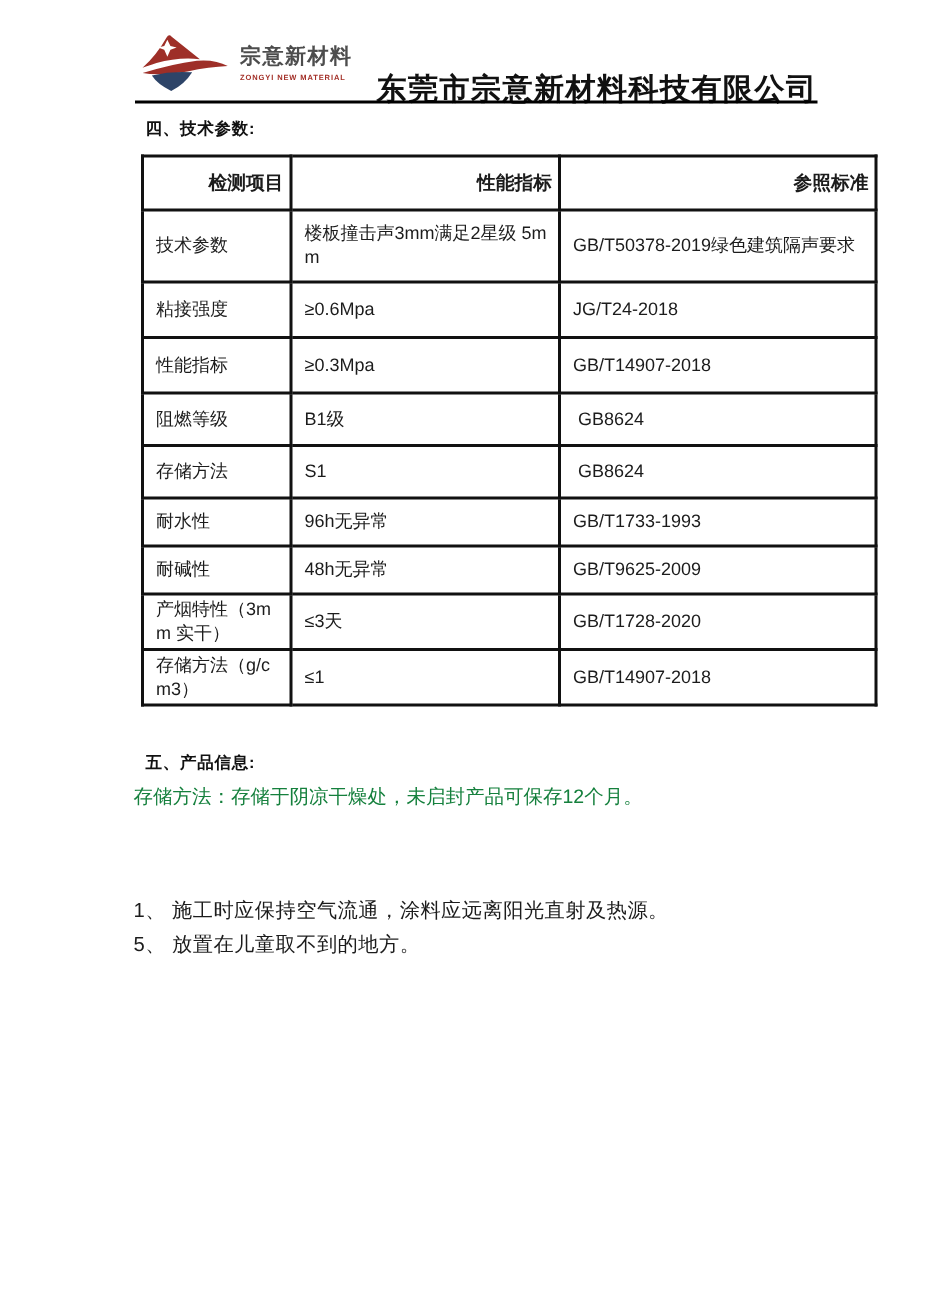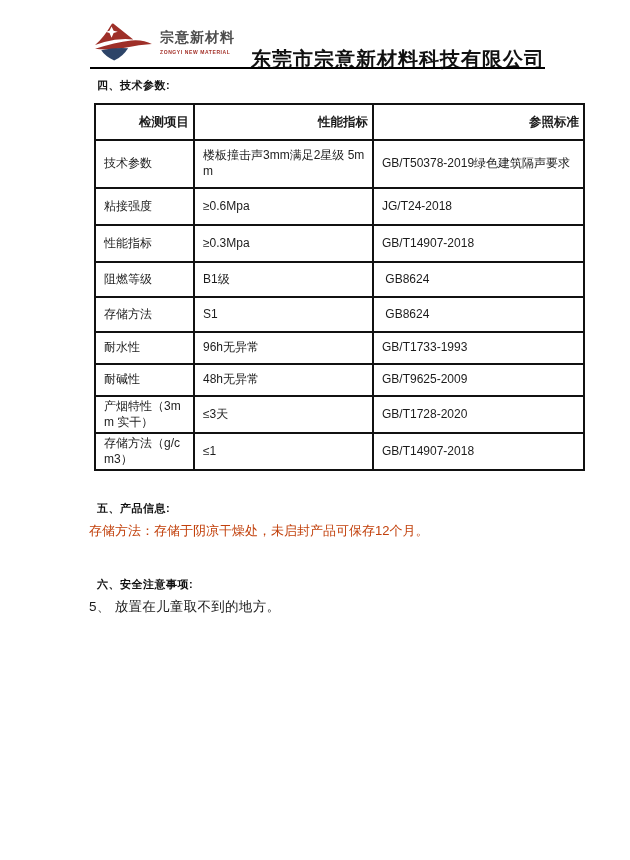--- a/index.html
+++ b/index.html
@@ -46,21 +46,21 @@
     line-height:1.3;
   }
   .ptable th { font-weight:bold; font-size:12.5px; }
   tr.hrow  th { height:36px;text-align:right; }
   tr.r0 td { height:48px; }
   tr.r1 td, tr.r2 td { height:37px; }
   tr.r3 td, tr.r4 td { height:35px;border-radius:16px; }
   tr.r5 td, tr.r6 td, tr.r7 td { height:32px; }
   tr.r8 td { height:34px; }
 
-  .body-text { position:absolute; left:89px; top:522px; font-size:13px; color:#c2410c; }
+  .body-text { position:absolute; left:89px; top:522px; font-size:13px; color:#15803d; }
   .safety-list { position:absolute; left:89px; top:599px; width:470px; }
   .safety-item { font-size:13.5px; color:#1c1c1c; line-height:16px; margin-bottom:7px; letter-spacing:0.3px; }
 </style>
 </head>
 <body>
 
 <div class="page">
 
   <div class="logo">
     <svg class="logo-mark" viewBox="0 0 60 40" aria-hidden="true">
@@ -140,18 +140,18 @@
       <td>存储方法（g/cm3）</td>
       <td>≤1</td>
       <td>GB/T14907-2018</td>
     </tr>
   </tbody>
     </table>
 
   <div class="sec-heading sec5">五、产品信息:</div>
   <div class="body-text">存储方法：存储于阴凉干燥处，未启封产品可保存12个月。</div>
 
-  <div class="sec-heading sec6">六、安全注意事项:</div>
   <div class="safety-list">
+    <div class="safety-item">1、 施工时应保持空气流通，涂料应远离阳光直射及热源。</div>
     <div class="safety-item">5、 放置在儿童取不到的地方。</div>
   </div>
 
 </div>
 
 </body></html>

